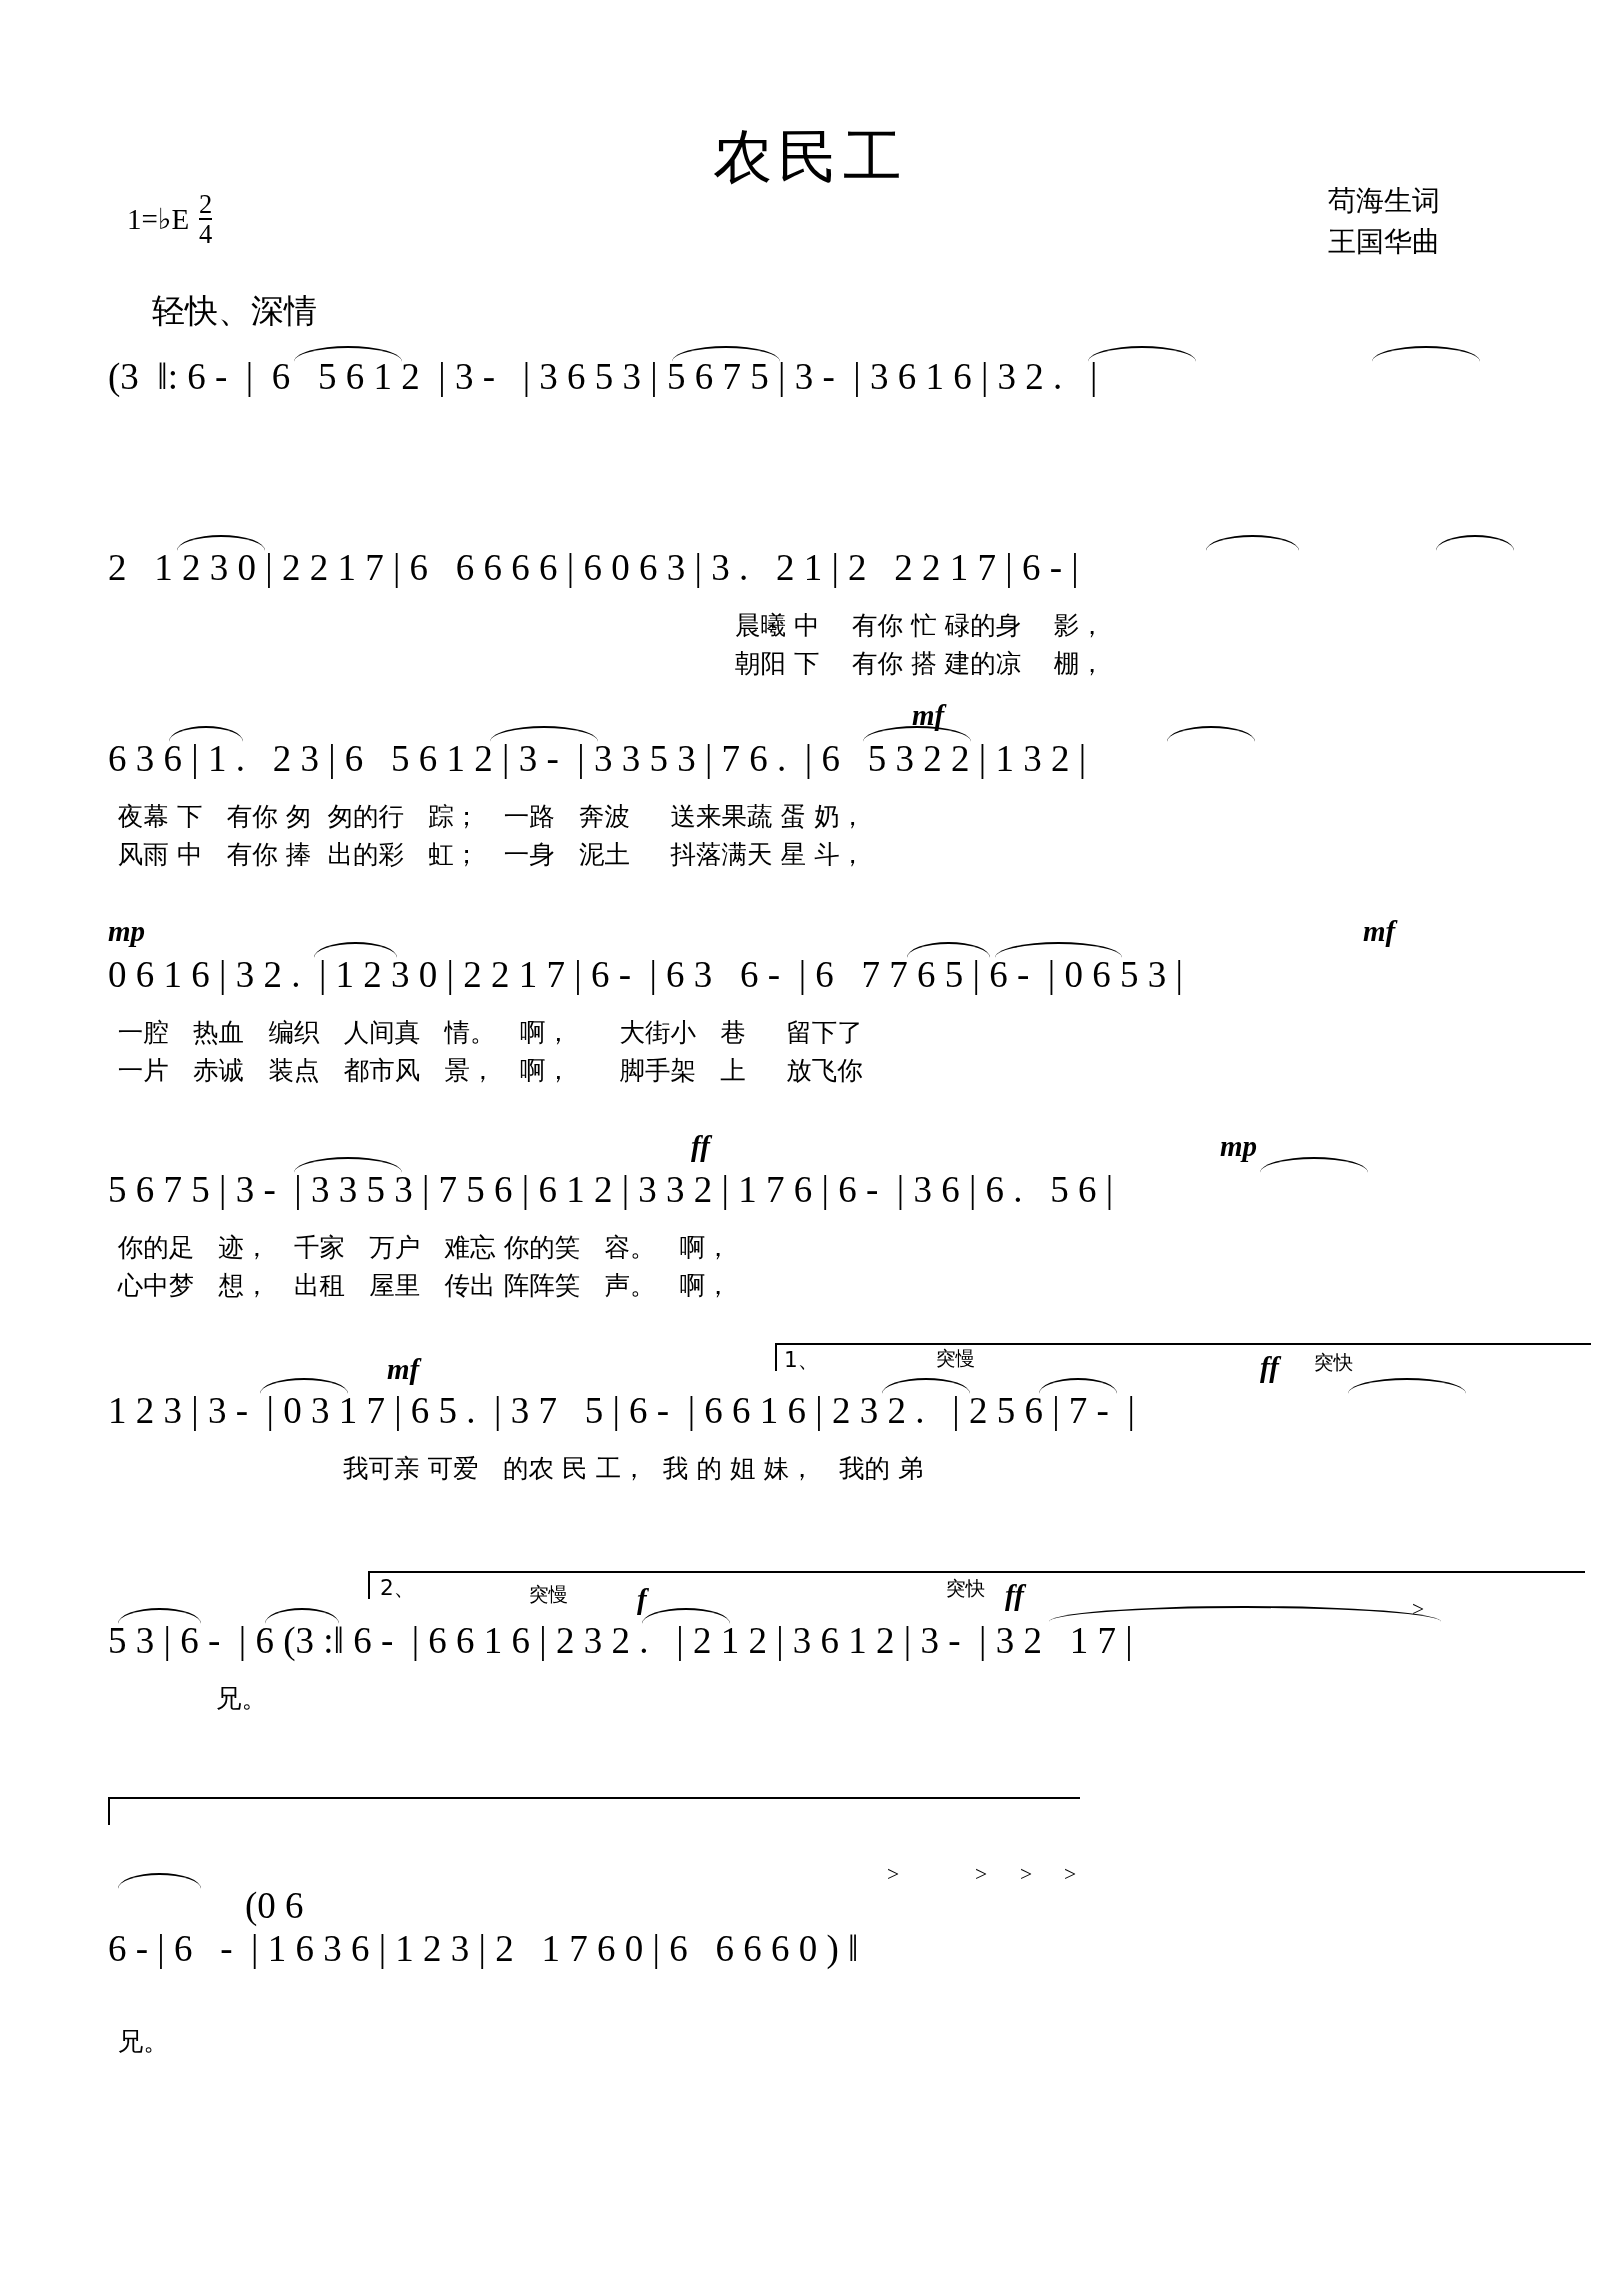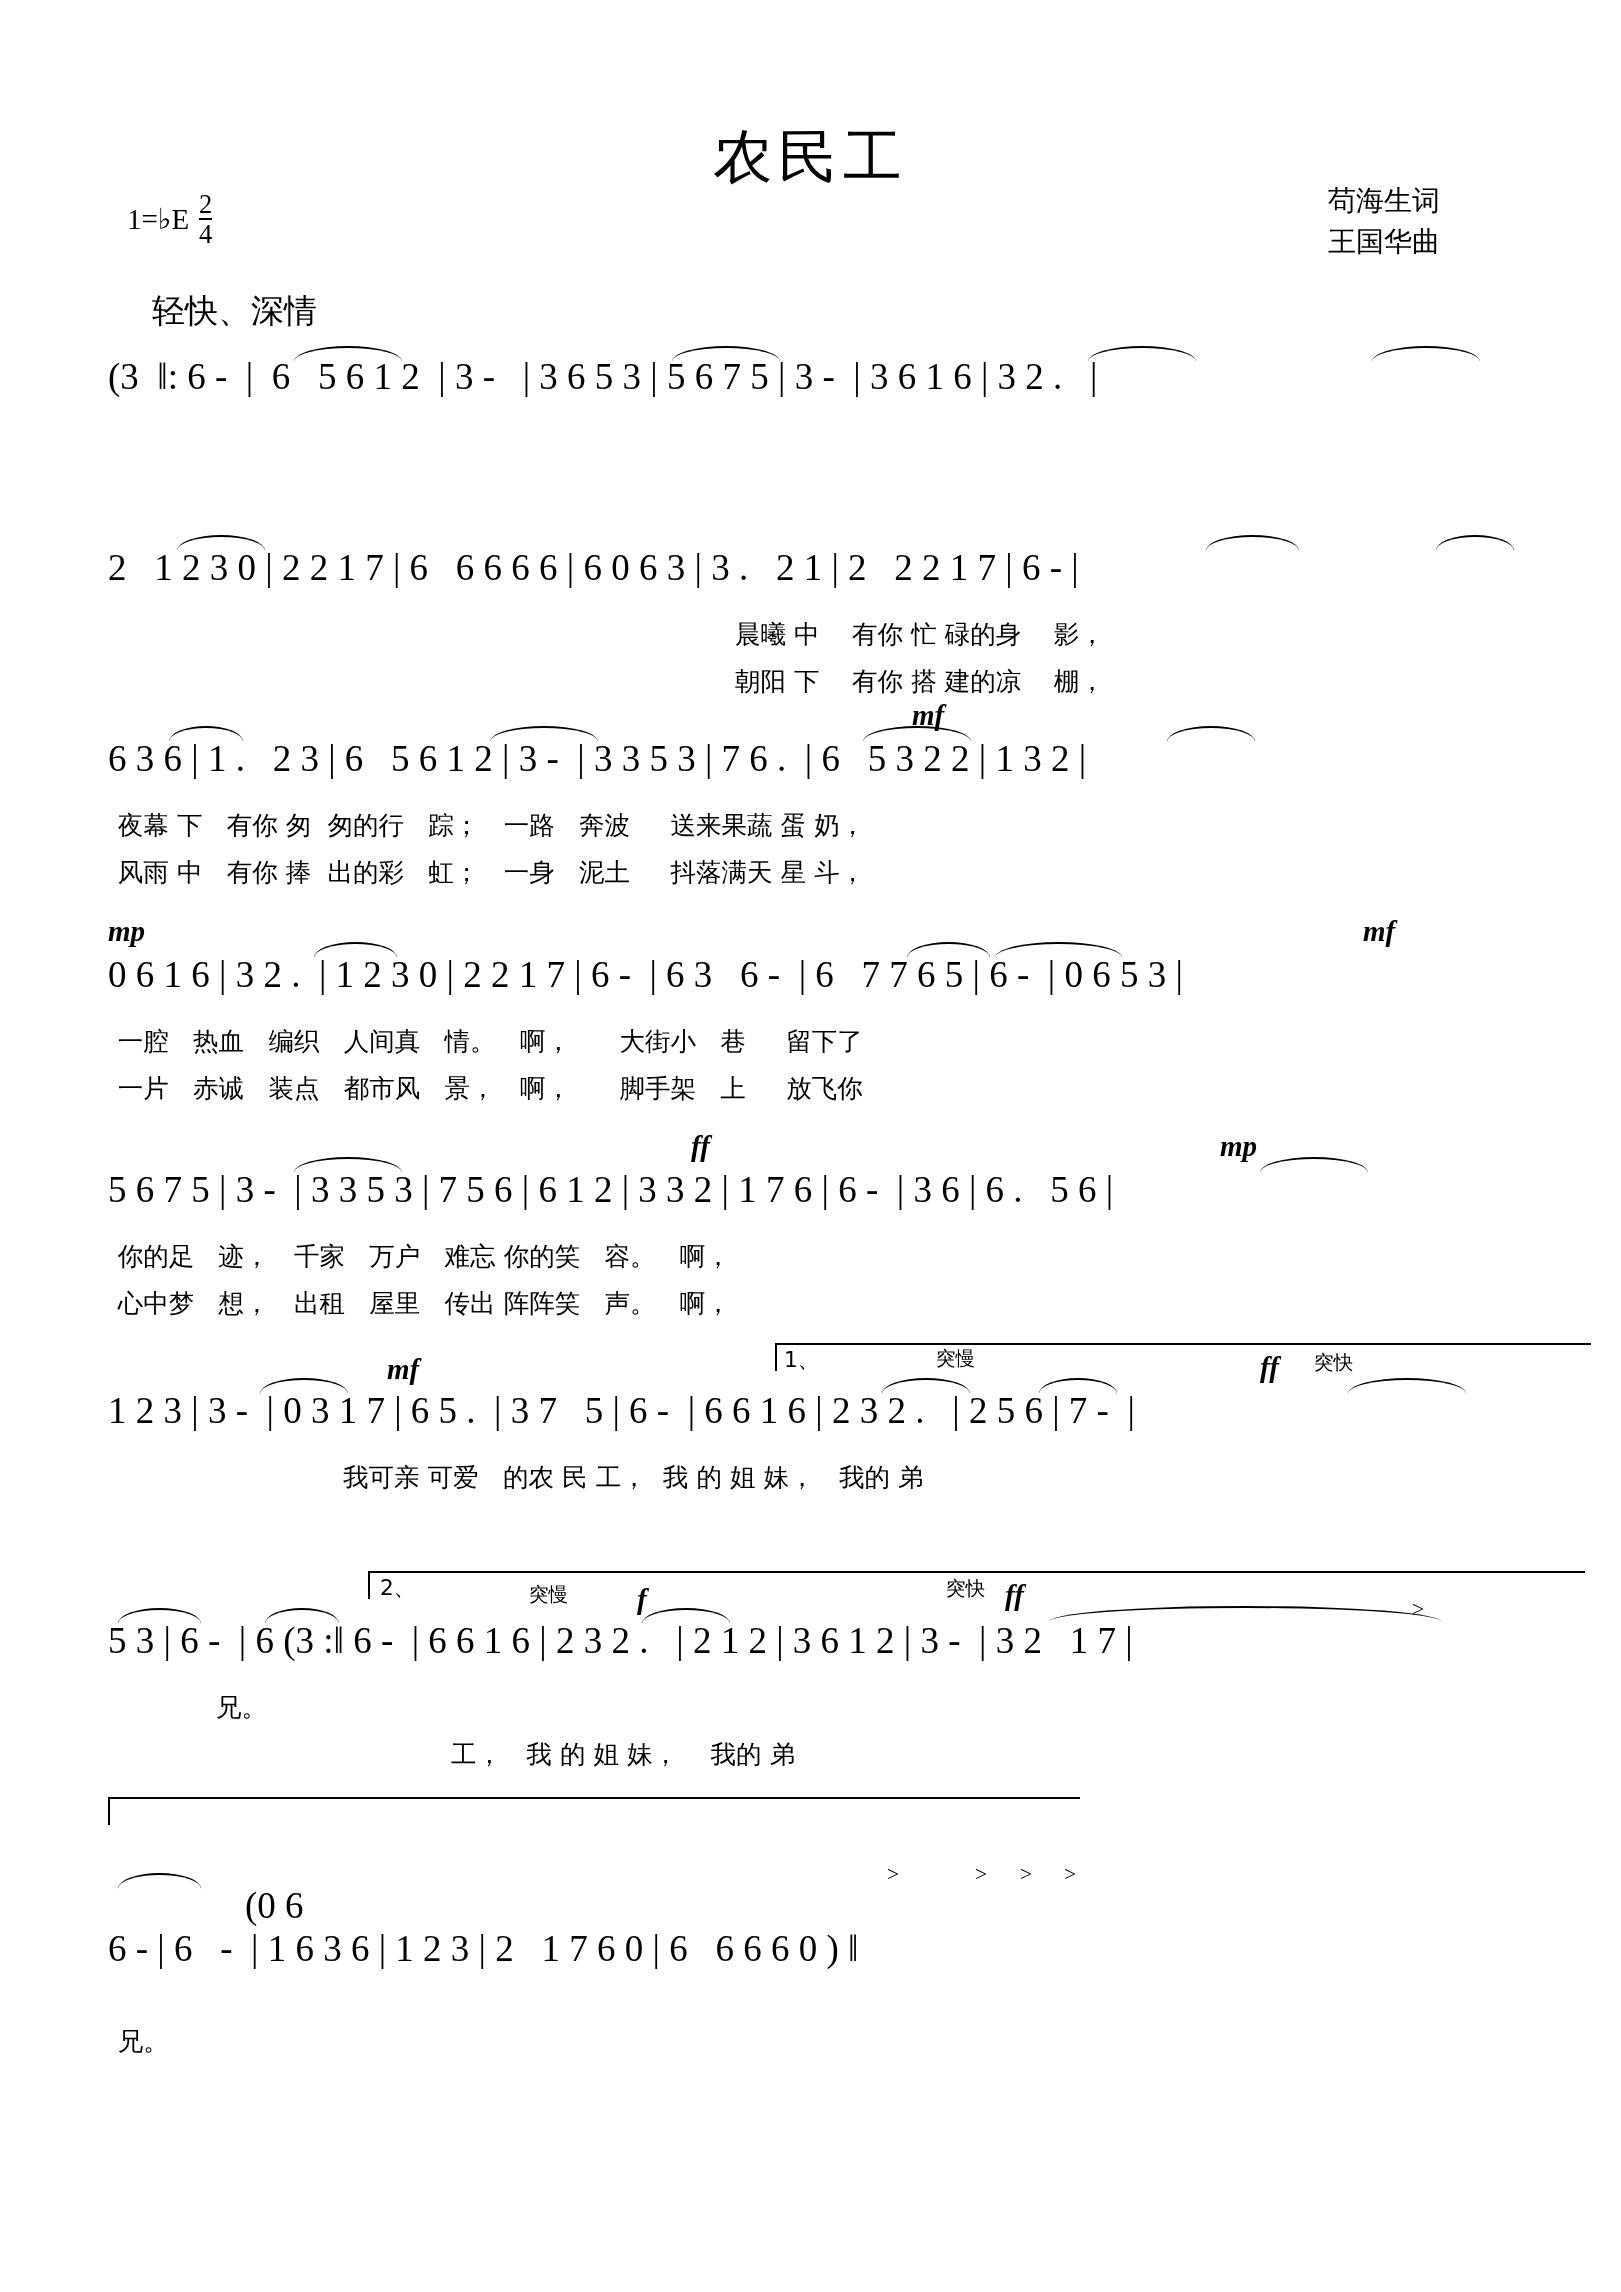--- a/index.html
+++ b/index.html
@@ -82,21 +82,21 @@
     white-space: pre;
     line-height: 1.0;
     position: relative;
     height: 55px;
   }
   .lyric-row {
     font-family: "DejaVu Sans", sans-serif;
     font-size: 25.5px;
     white-space: pre;
     line-height: 1.35;
-    margin-top: 13px;
+    margin-top: 4px;
   }
   .dyn {
     position: absolute;
     font-family: "Liberation Serif", serif;
     font-style: italic;
     font-weight: bold;
     font-size: 29px;
   }
   .tempo-chg {
     position: absolute;
@@ -219,21 +219,20 @@
     <div class="tempo-chg" style="left:838px; top:-47px;">突快</div>
     <div class="dyn" style="left:529px; top:-39px;">f</div>
     <div class="dyn" style="left:897px; top:-43px;">ff</div>
     <div class="slur" style="left:9.8px; top:-13.7px; width:83px;"></div>
     <div class="slur" style="left:157px; top:-13.7px; width:74px;"></div>
     <div class="slur" style="left:534px; top:-13.7px; width:88px;"></div>
     <div class="slur" style="left:941px; top:-15.7px; width:392px;"></div>
     <div class="accent" style="left:1304px; top:-25.5px;">&gt;</div>
     <div class="notes-row">5 3 | 6 -  | 6 (3 :‖ 6 -  | 6 6 1 6 | 2 3 2 .   | 2 1 2 | 3 6 1 2 | 3 -  | 3 2   1 7 |</div>
     <div class="lyric-row" style="margin-left:108px;">兄。</div>
-    <div class="lyric-row" style="margin-left:343px;">工，   我 的 姐 妹，    我的 弟</div>
   </div>
 
   <div class="system" style="top: 1887px;">
     <div class="ending" style="left:0px; top:-90px; width:970px;"></div>
     <div class="notes-row" style="margin-left:137px; height:43px;">(0 6</div>
     <div class="slur" style="left:9.8px; top:-13.7px; width:83px;"></div>
     <div class="accent" style="left:779px; top:-25.5px;">&gt;</div>
     <div class="accent" style="left:867px; top:-25.5px;">&gt;</div>
     <div class="accent" style="left:912px; top:-25.5px;">&gt;</div>
     <div class="accent" style="left:956px; top:-25.5px;">&gt;</div>

